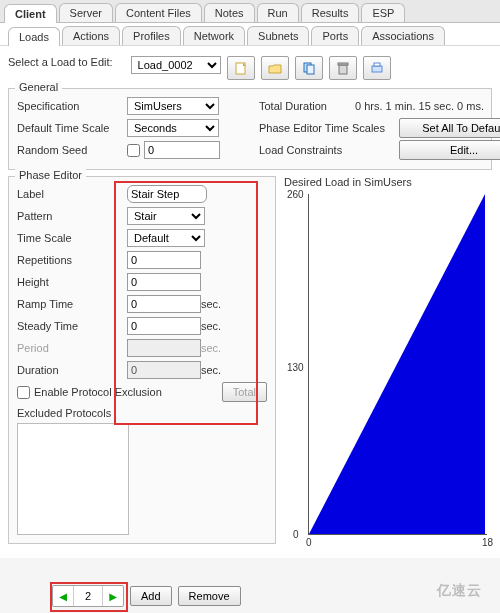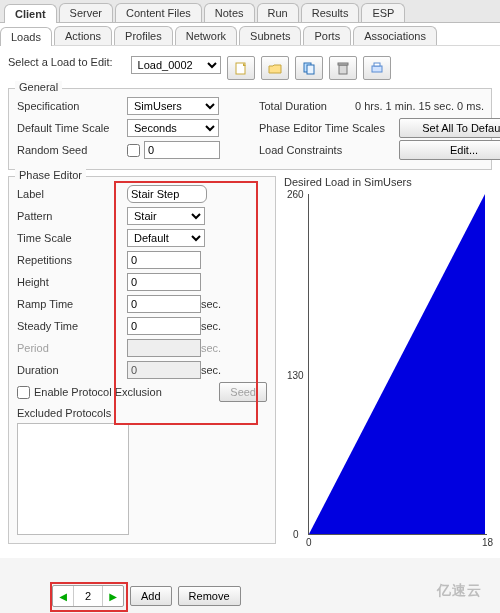--- a/index.html
+++ b/index.html
@@ -1,20 +1,20 @@
 <!DOCTYPE html>
 <html><head>
 <meta charset="utf-8">
 <style>
 html,body{margin:0;padding:0;font-family:"Tahoma",Arial,sans-serif;font-size:11px;color:#333;background:#f0f0f0;width:500px;height:613px;overflow:hidden}
 .window{width:500px;height:613px;background:#f5f5f5;position:relative}
 .tabs{display:flex;align-items:flex-end;height:22px;padding-left:4px;background:#e8e8e8;border-bottom:1px solid #bcbcbc}
 .tab{border:1px solid #bcbcbc;border-bottom:none;border-top-left-radius:6px;border-top-right-radius:6px;background:#f3f3f3;padding:3px 10px 3px 10px;margin-right:2px;font-size:11px;cursor:pointer;white-space:nowrap}
 .tab.active{background:#fff;font-weight:bold;position:relative;top:1px}
-.subtabs{display:flex;align-items:flex-end;height:22px;padding-left:0;background:#fff;border-bottom:1px solid #d8d8d8}
+.subtabs{display:flex;align-items:flex-end;height:22px;padding-left:8px;background:#fff;border-bottom:1px solid #d8d8d8}
 .subtab{border:1px solid #bcbcbc;border-bottom:none;border-top-left-radius:6px;border-top-right-radius:6px;background:#f3f3f3;padding:3px 10px;margin-right:2px;font-size:11px;cursor:pointer;white-space:nowrap}
 .subtab.active{background:#fff;position:relative;top:1px}
 .body{background:#fff;padding:8px 8px 8px 8px}
 .toolbar{display:flex;gap:6px;padding:2px 0 8px 0}
 .combo{border:1px solid #a0a0a0;background:#fff;height:18px;font-size:11px;padding:0 2px}
 .iconbtn{width:26px;height:22px;border:1px solid #a0a0a0;border-radius:2px;background:linear-gradient(#fefefe,#e5e5e5);display:flex;align-items:center;justify-content:center;cursor:pointer}
 .iconbtn svg{width:14px;height:14px}
 .group{border:1px solid #c8c8c8;background:#fafafa;padding:6px 8px 8px 8px;position:relative;margin-bottom:6px}
 .group-title{position:absolute;top:-8px;left:6px;background:#fafafa;padding:0 4px;color:#333}
 .row{display:flex;align-items:center;min-height:22px}
@@ -29,21 +29,21 @@
 .field{width:68px}
 .fieldn{width:66px}
 .unit{margin-left:0;color:#333}
 .phase{display:flex;gap:8px}
 .phase-left{flex:0 0 250px}
 .phase-right{flex:1}
 .redbox{position:absolute;border:2px solid #d33;pointer-events:none}
 .excl-list{border:1px solid #bcbcbc;background:#fff;width:110px;height:110px;margin-top:4px}
 .chart{position:relative;border-left:1px solid #555;border-bottom:1px solid #555;width:178px;height:340px;margin-left:24px;margin-top:6px}
 .chart .y0{position:absolute;left:-16px;bottom:-6px;font-size:10px}
-.chart .y1{position:absolute;left:-22px;top:176px;font-size:10px}
+.chart .y1{position:absolute;left:-22px;top:168px;font-size:10px}
 .chart .y2{position:absolute;left:-22px;top:-5px;font-size:10px}
 .tri{position:absolute;left:0;bottom:0;width:0;height:0;border-right:176px solid #0000e0;border-top:340px solid transparent}
 .footer{position:absolute;bottom:6px;left:8px;right:8px;display:flex;align-items:center;gap:6px}
 .pager{display:flex;align-items:center;border:1px solid #a0a0a0;border-radius:2px;background:#fff}
 .pager .arrow{width:20px;height:20px;display:flex;align-items:center;justify-content:center;cursor:pointer;font-size:10px}
 .pager input{width:24px;text-align:center;border:none;border-left:1px solid #ccc;border-right:1px solid #ccc;height:18px;font-size:11px}
 .watermark{position:absolute;right:18px;bottom:13px;font-size:14px;color:#bdbdbd;font-weight:bold;letter-spacing:1px}
 .check{margin:0 4px 0 0;vertical-align:middle}
 </style>
 </head>
@@ -183,21 +183,21 @@
             <span class="unit" style="color:#a0a0a0">sec.</span>
           </div>
         <div class="row">
             <span class="lbl">Duration</span>
           <input type="text" class="fieldn" disabled="" style="background: rgb(238, 238, 238);" value="0">
             <span class="unit">sec.</span>
           </div>
         <div class="row">
             <input type="checkbox" class="check" style="">
           <span style="flex:1">Enable Protocol Exclusion</span>
-          <button class="btn" disabled="" style="color:#a0a0a0">Seed</button>
+          <button class="btn" disabled="" style="color:#a0a0a0">Total</button>
           </div>
         <div style="margin-top:4px">Excluded Protocols</div>
         <div class="excl-list"></div>
 
         <div class="redbox" style="left:105px;top:4px;width:140px;height:240px"></div>
       </div>
 
       <div class="phase-right" style="position:relative">
         <div>Desired Load in SimUsers</div>
         <div class="chart">

